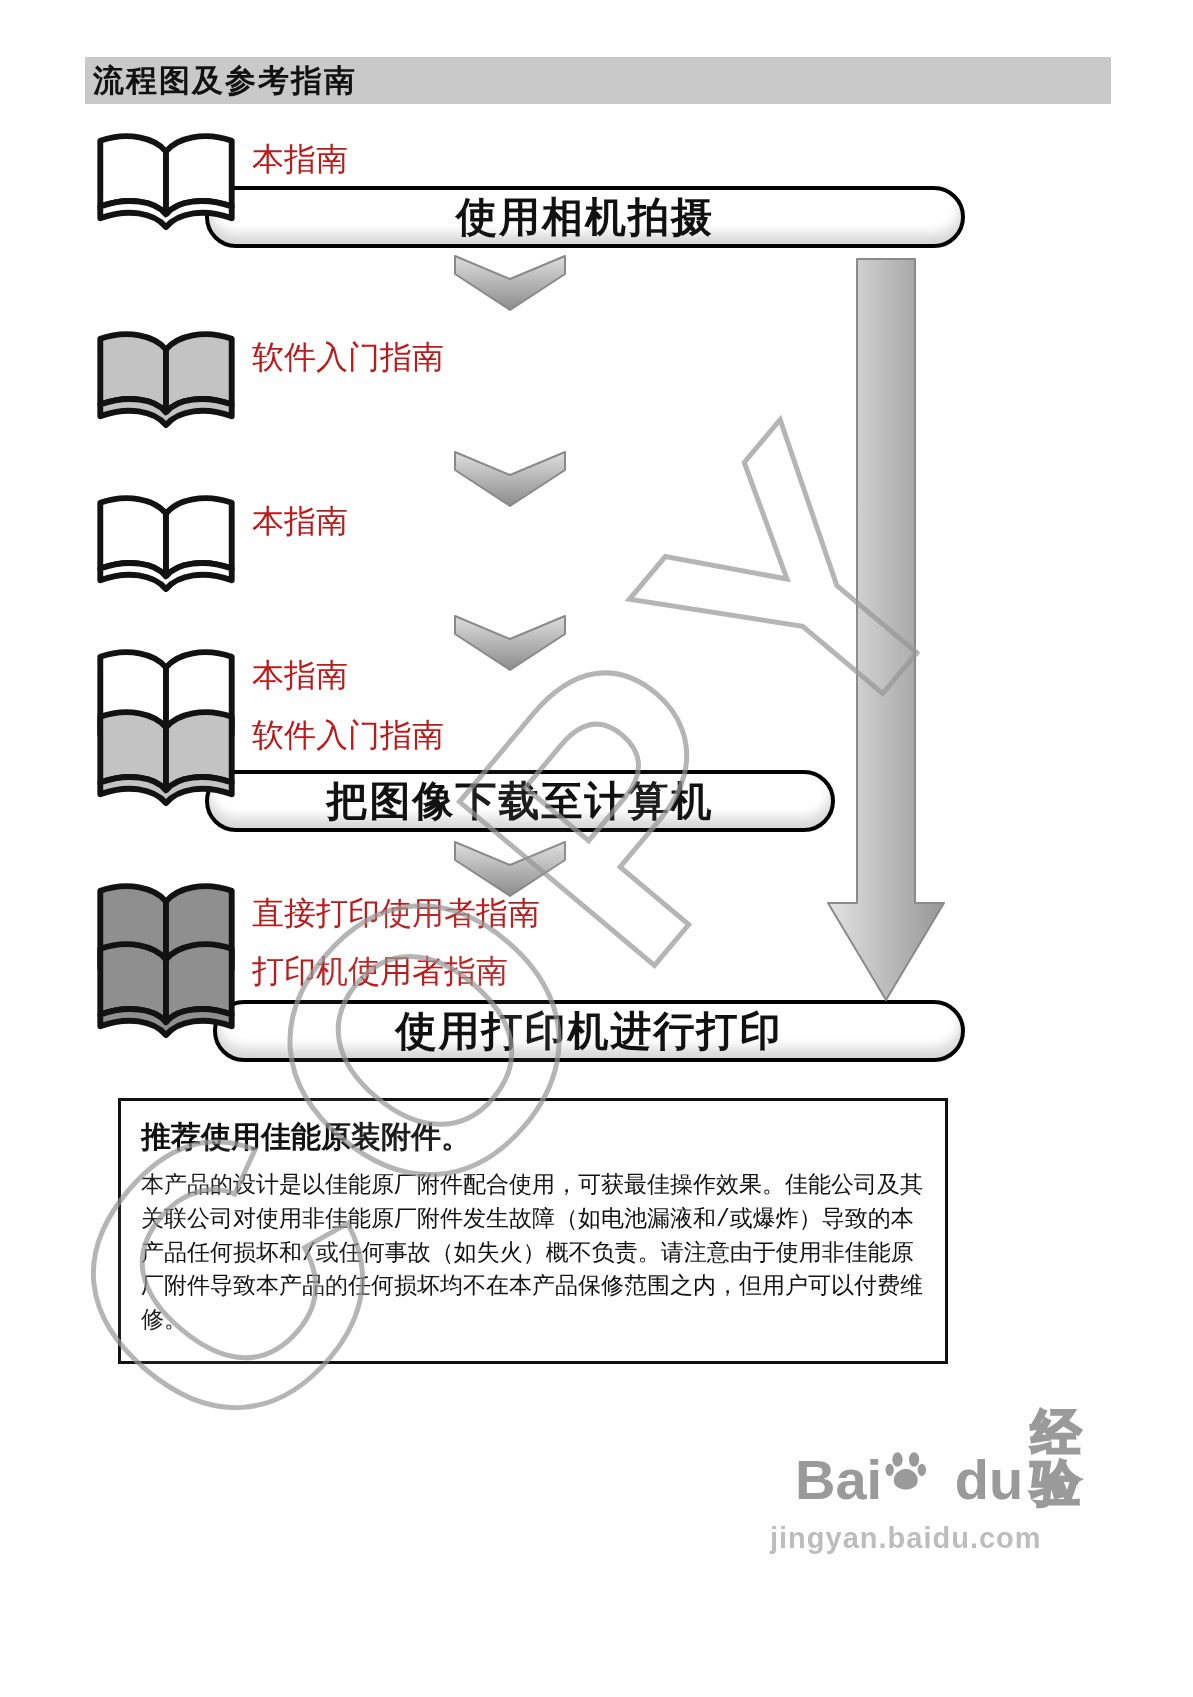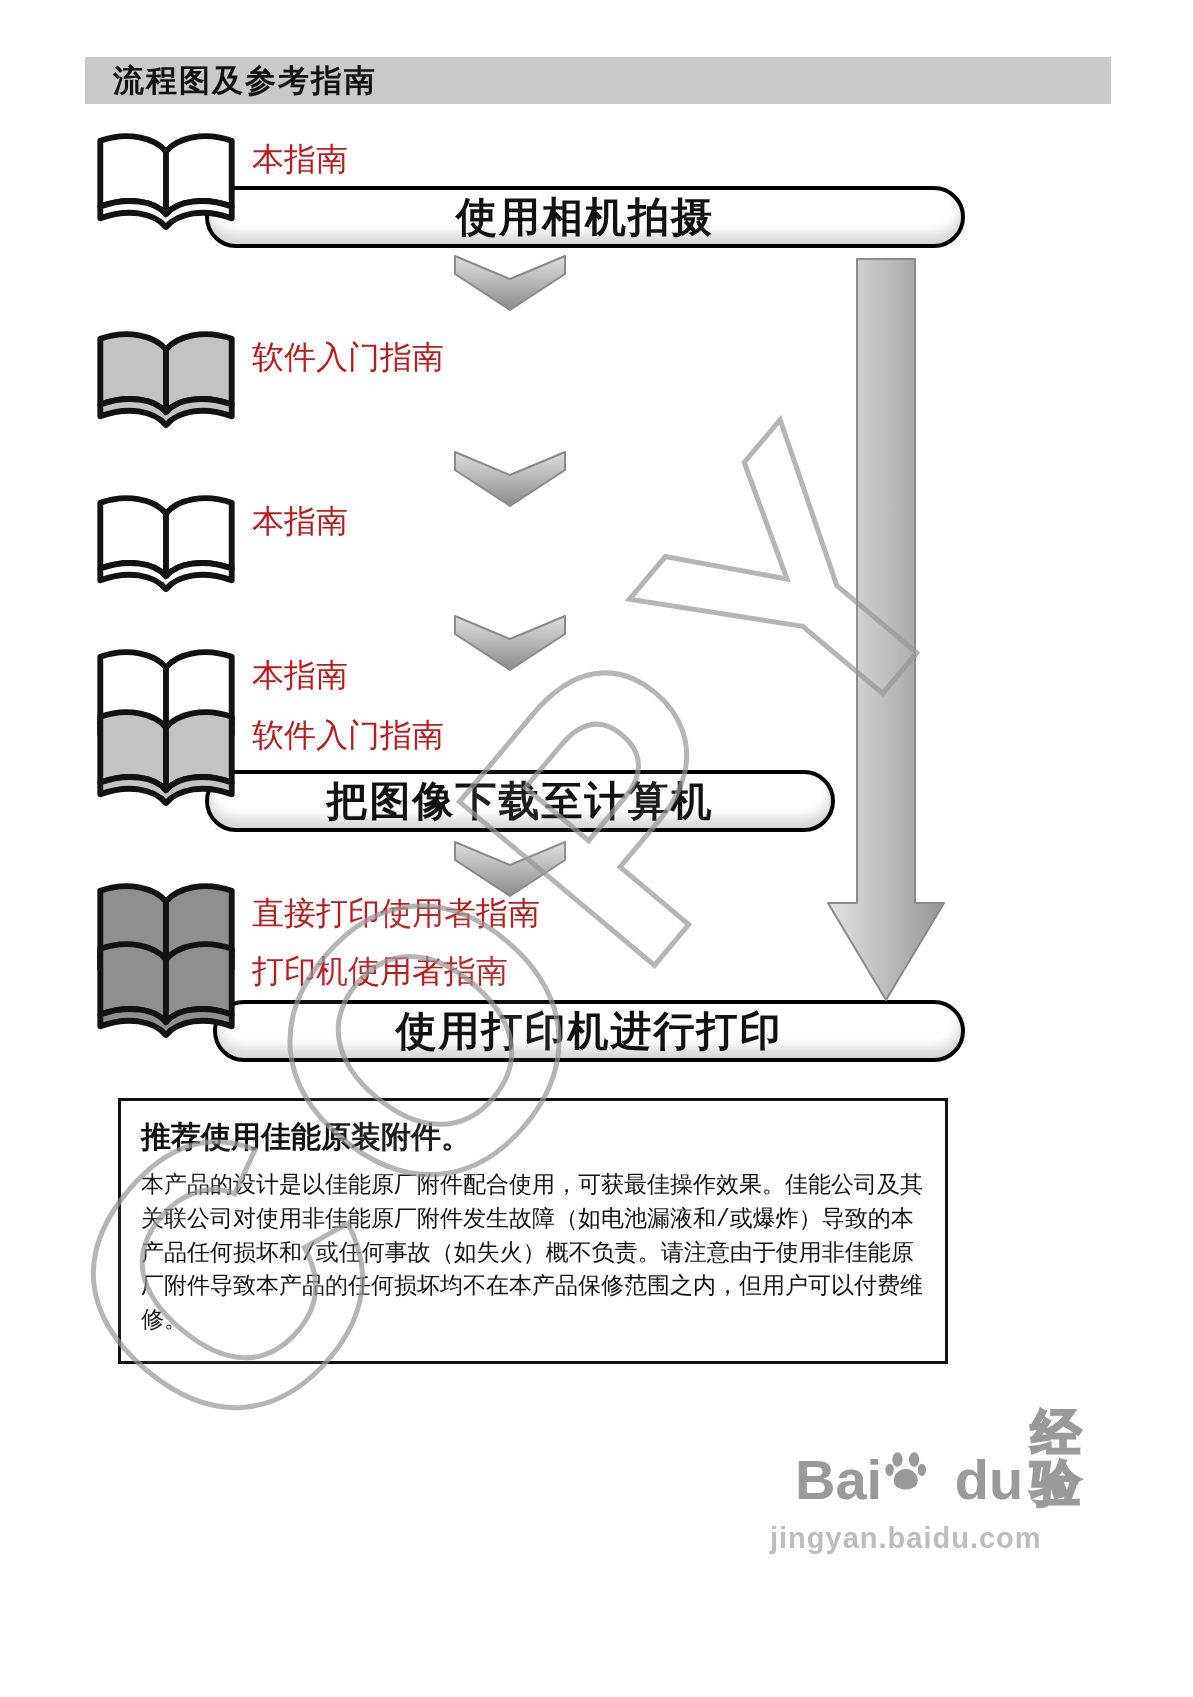--- a/index.html
+++ b/index.html
@@ -5,21 +5,21 @@
   * { margin:0; padding:0; box-sizing:border-box; }
   html, body { background:#ffffff; }
   .page {
     position:relative; width:1193px; height:1697px; background:#ffffff;
     overflow:hidden; color:#111; font-family:"Liberation Sans", sans-serif;
   }
   .titlebar {
     position:absolute; left:85px; top:57px; width:1026px; height:47px;
     background:#c9c9c9; display:flex; align-items:center;
   }
-  .titlebar .t { font-size:31px; font-weight:bold; padding-left:28px; letter-spacing:2px; }
+  .titlebar .t { font-size:31px; font-weight:bold; padding-left:8px; letter-spacing:2px; }
 
   .pill {
     position:absolute; height:62px; background:#ffffff;
     border:4px solid #000000; border-radius:34px;
     display:flex; align-items:center; justify-content:center;
     box-shadow: inset 0 -10px 12px rgba(0,0,0,.16), inset 0 8px 10px rgba(255,255,255,.9);
   }
   .pill span { font-size:41px; font-weight:bold; letter-spacing:2px; white-space:nowrap; }
 
   .book { position:absolute; left:92px; width:148px; height:102px; }

